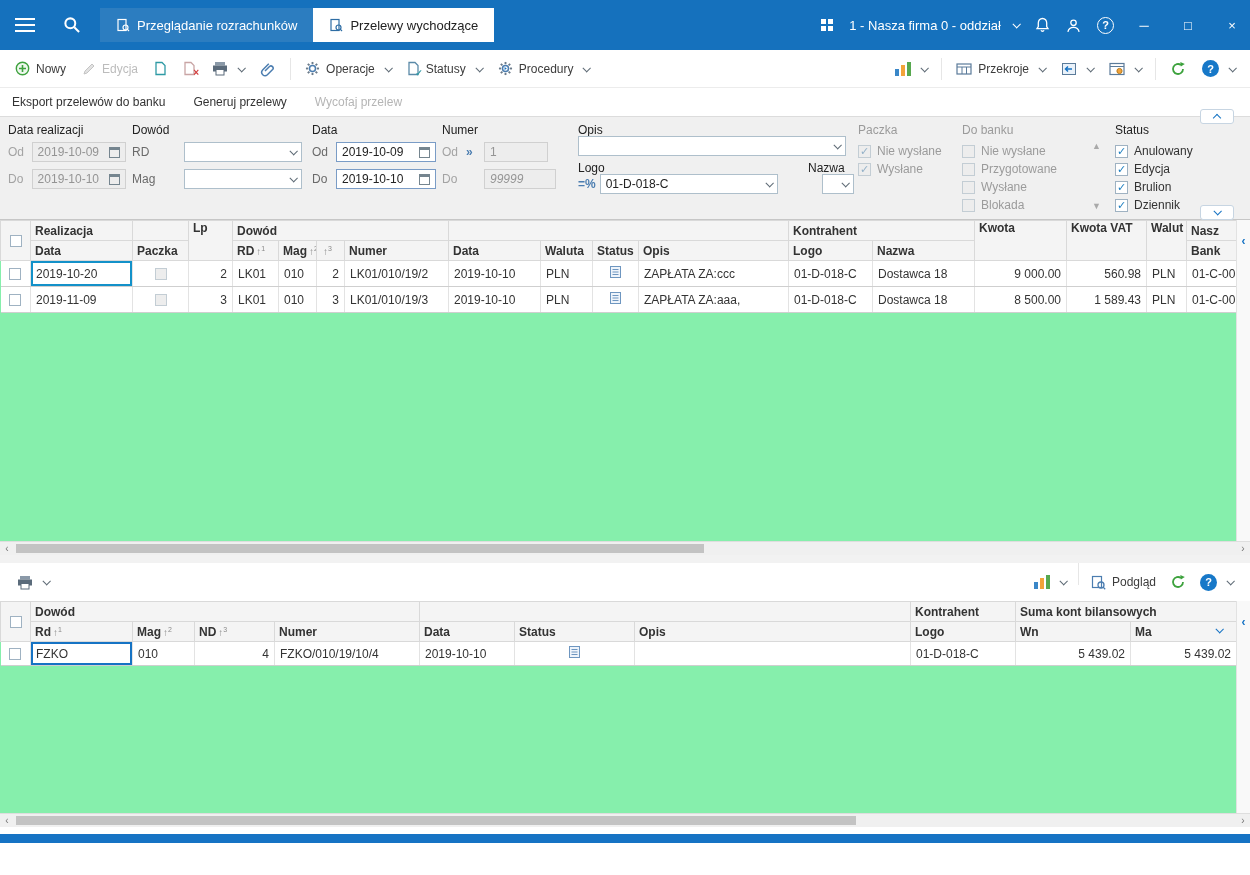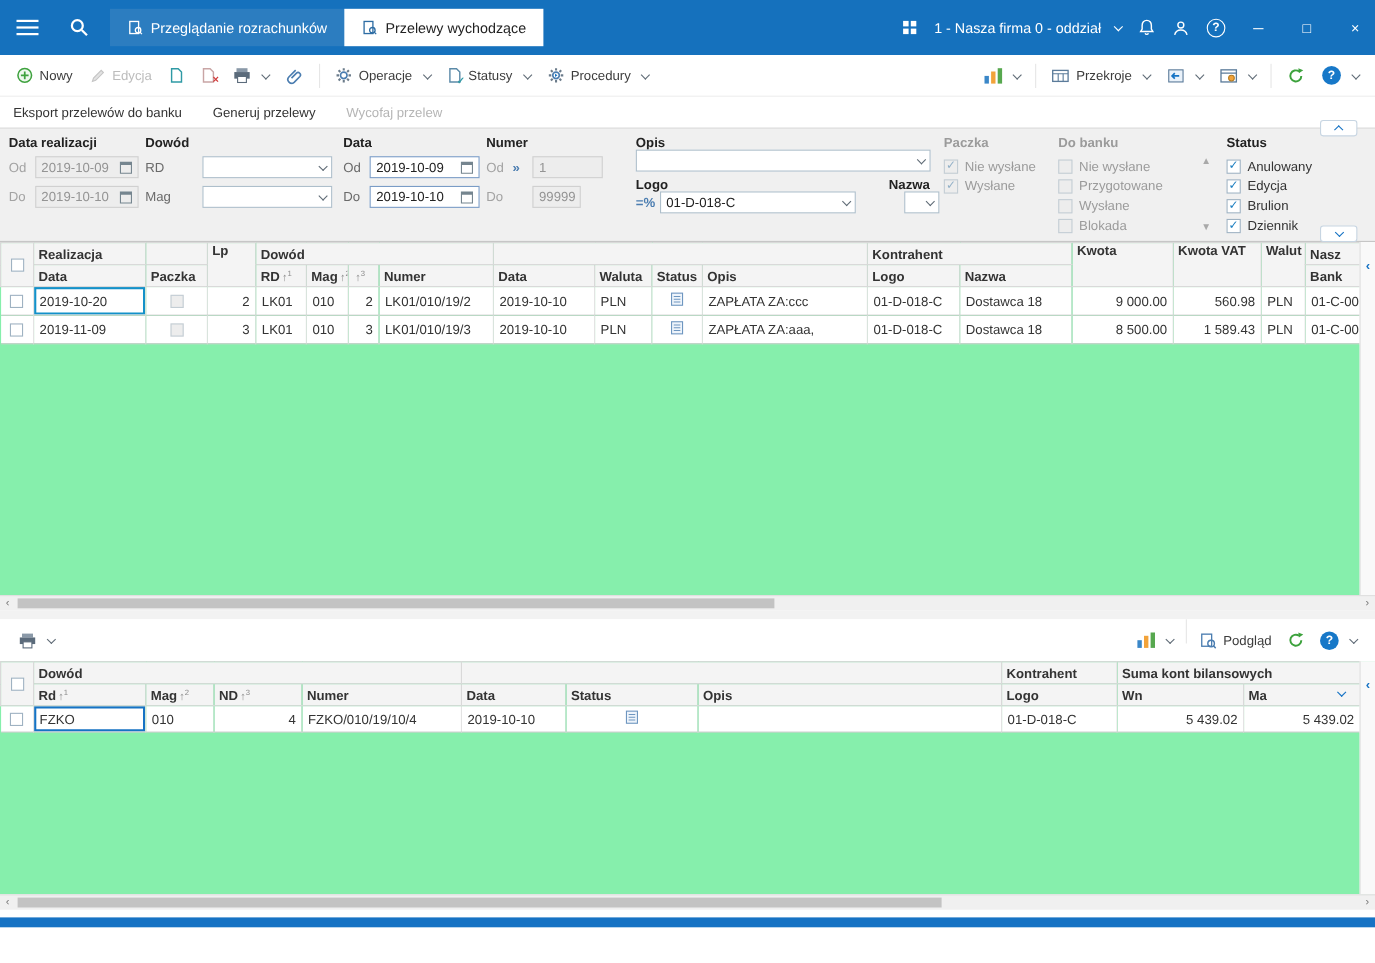--- a/index.html
+++ b/index.html
@@ -37,21 +37,21 @@
   .spacer { flex:1; }
 
   
   .actionbar { height:28px; flex:0 0 28px; display:flex; align-items:center; gap:28px; padding:0 12px; background:#fff; }
   .abtn { color:#333; cursor:pointer; white-space:nowrap; }
   .abtn.disabled { color:#b5b5b5; }
 
   
   .filterpanel { height:104px; flex:0 0 104px; background:#f0f0f0; border-top:1px solid #dcdcdc; border-bottom:1px solid #c6c6c6; position:relative; }
   .fp-abs { position:absolute; }
-  .flabel { font-weight:bold; color:#222; white-space:nowrap; }
+  .flabel { font-weight:normal; color:#222; white-space:nowrap; }
   .flabel.dim { color:#9b9b9b; }
   .fldsm { color:#6a6a6a; }
   .fldsm.dim { color:#a3a3a3; }
   .frow { display:flex; align-items:center; gap:4px; }
   .fin { background:#fff; border:1px solid #aebfcb; height:20px; display:flex; align-items:center; padding:0 5px; color:#222; }
   .fin.dis { background:#ededed; border-color:#d0d0d0; color:#949494; }
   .fsel { background:#fff; border:1px solid #aebfcb; height:20px; display:flex; align-items:center; padding:0 5px; color:#222; }
   .fsel .chv { margin-left:auto; }
   .cal { width:11px; height:11px; border:1px solid #75858f; border-top:3px solid #75858f; margin-left:auto; flex:0 0 11px; }
   .chk { display:flex; align-items:center; gap:6px; height:18px; white-space:nowrap; }
@@ -404,21 +404,21 @@
     <div class="fp-abs frow" style="left:442px; top:25px;">
       <span class="fldsm dim" style="width:20px;">Od</span>
       <span class="opch" style="width:14px;">»</span>
       <div class="fin dis" style="width:64px;">
           <span>1</span>
         </div>
     </div>
     <div class="fp-abs frow" style="left:442px; top:52px;">
       <span class="fldsm dim" style="width:20px;">Do</span>
       <span style="width:14px;"></span>
-      <div class="fin dis" style="width:44px;">
+      <div class="fin dis" style="width:72px;font-style:italic;">
           <span>99999</span>
         </div>
     </div>
 
     <div class="fp-abs flabel" style="left:578px; top:6px;">Opis</div>
     <div class="fp-abs fsel" style="left:578px; top:19px; width:268px;">
       <span></span>
         <i class="chv"></i>
     </div>
     <div class="fp-abs flabel" style="left:578px; top:44px;">Logo</div>

